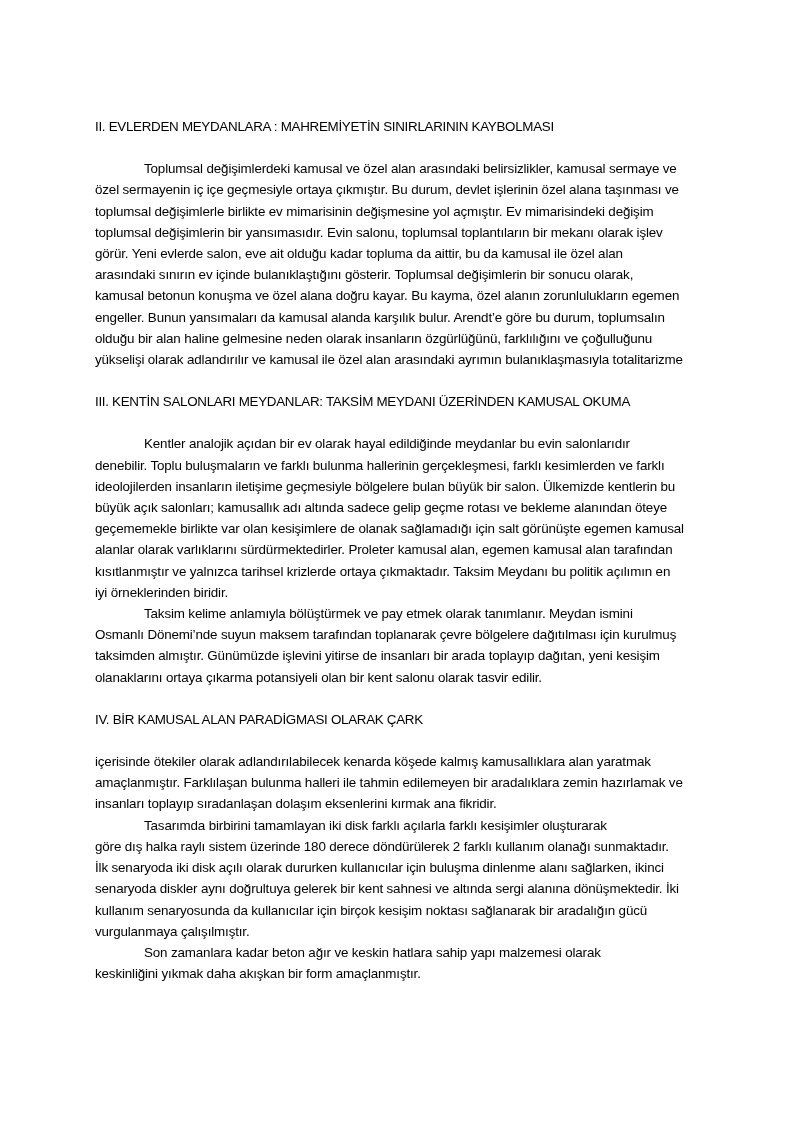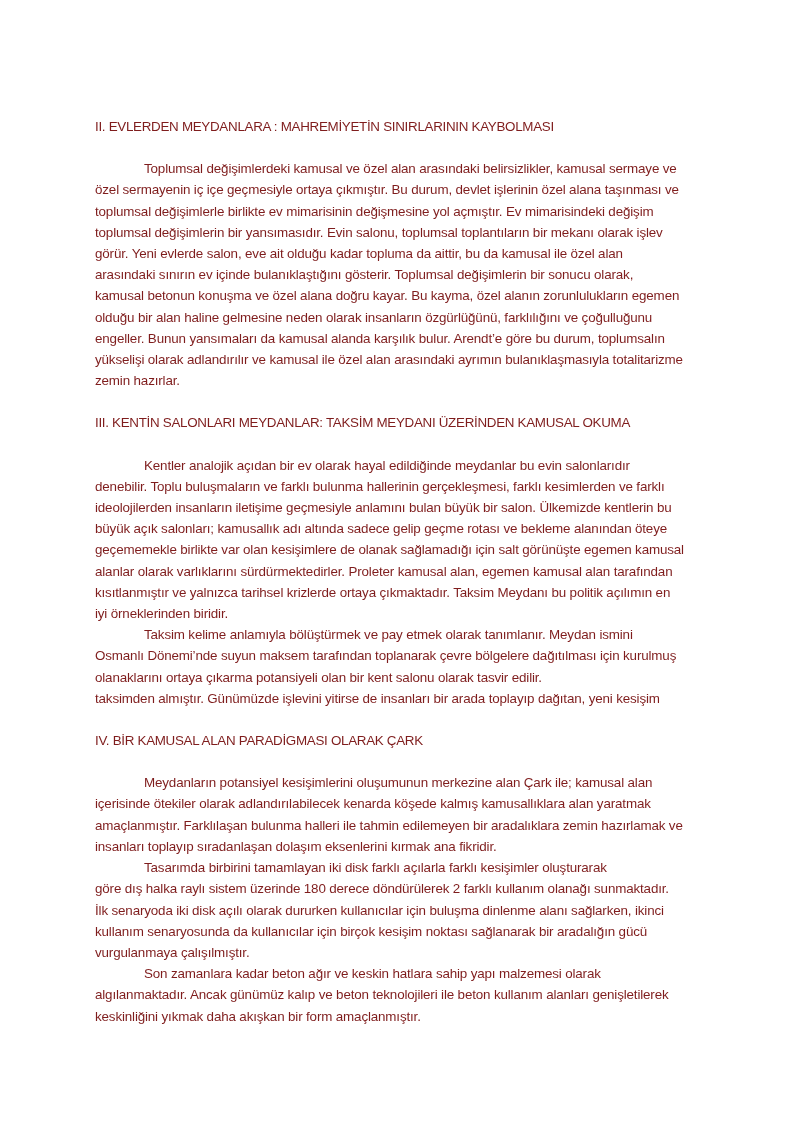--- a/index.html
+++ b/index.html
@@ -1,20 +1,20 @@
 <!DOCTYPE html>
 <html><head>
 <meta charset="utf-8">
 <style>
   html, body { margin: 0; padding: 0; background: #ffffff; }
   body { width: 800px; height: 1131px; position: relative; overflow: hidden; }
   .page {
     position: absolute; left: 95px; top: 116px; width: 620px;
     font-family: "Liberation Sans", "DejaVu Sans", sans-serif;
-    font-size: 13.4px; color: #7f1d1d; line-height: 21.2px;
+    font-size: 13.4px; color: #000000; line-height: 21.2px;
     letter-spacing: -0.15px;
   }
   .heading { margin: 0 0 21px 0; font-weight: normal; font-size: 13.4px; letter-spacing: -0.3px; }
   .section { margin-bottom: 21px; }
   .line { display: block; white-space: nowrap; }
   .indent { padding-left: 49px; }
 </style>
 </head>
 <body>
 
@@ -22,59 +22,57 @@
     <div class="heading">II. EVLERDEN MEYDANLARA : MAHREMİYETİN SINIRLARININ KAYBOLMASI</div>
     <div class="section">
       <div class="paragraph">
         <span class="line indent">Toplumsal değişimlerdeki kamusal ve özel alan arasındaki belirsizlikler, kamusal sermaye ve</span>
         <span class="line">özel sermayenin iç içe geçmesiyle ortaya çıkmıştır. Bu durum, devlet işlerinin özel alana taşınması ve</span>
         <span class="line">toplumsal değişimlerle birlikte ev mimarisinin değişmesine yol açmıştır. Ev mimarisindeki değişim</span>
         <span class="line">toplumsal değişimlerin bir yansımasıdır. Evin salonu, toplumsal toplantıların bir mekanı olarak işlev</span>
         <span class="line">görür. Yeni evlerde salon, eve ait olduğu kadar topluma da aittir, bu da kamusal ile özel alan</span>
         <span class="line">arasındaki sınırın ev içinde bulanıklaştığını gösterir. Toplumsal değişimlerin bir sonucu olarak,</span>
         <span class="line">kamusal betonun konuşma ve özel alana doğru kayar. Bu kayma, özel alanın zorunlulukların egemen</span>
+        <span class="line">engeller. Bunun yansımaları da kamusal alanda karşılık bulur. Arendt’e göre bu durum, toplumsalın</span>
         <span class="line">olduğu bir alan haline gelmesine neden olarak insanların özgürlüğünü, farklılığını ve çoğulluğunu</span>
-        <span class="line">engeller. Bunun yansımaları da kamusal alanda karşılık bulur. Arendt’e göre bu durum, toplumsalın</span>
         <span class="line">yükselişi olarak adlandırılır ve kamusal ile özel alan arasındaki ayrımın bulanıklaşmasıyla totalitarizme</span>
-        <span class="line">zemin hazırlar.</span>
       </div>
     </div>
     <div class="heading">III. KENTİN SALONLARI MEYDANLAR: TAKSİM MEYDANI ÜZERİNDEN KAMUSAL OKUMA</div>
     <div class="section">
       <div class="paragraph">
         <span class="line indent">Kentler analojik açıdan bir ev olarak hayal edildiğinde meydanlar bu evin salonlarıdır</span>
         <span class="line">denebilir. Toplu buluşmaların ve farklı bulunma hallerinin gerçekleşmesi, farklı kesimlerden ve farklı</span>
-        <span class="line">ideolojilerden insanların iletişime geçmesiyle anlamını bulan büyük bir salon. Ülkemizde kentlerin bu</span>
+        <span class="line">ideolojilerden insanların iletişime geçmesiyle bölgelere bulan büyük bir salon. Ülkemizde kentlerin bu</span>
         <span class="line">büyük açık salonları; kamusallık adı altında sadece gelip geçme rotası ve bekleme alanından öteye</span>
         <span class="line">geçememekle birlikte var olan kesişimlere de olanak sağlamadığı için salt görünüşte egemen kamusal</span>
         <span class="line">alanlar olarak varlıklarını sürdürmektedirler. Proleter kamusal alan, egemen kamusal alan tarafından</span>
         <span class="line">kısıtlanmıştır ve yalnızca tarihsel krizlerde ortaya çıkmaktadır. Taksim Meydanı bu politik açılımın en</span>
         <span class="line">iyi örneklerinden biridir.</span>
       </div>
       <div class="paragraph">
         <span class="line indent">Taksim kelime anlamıyla bölüştürmek ve pay etmek olarak tanımlanır. Meydan ismini</span>
         <span class="line">Osmanlı Dönemi’nde suyun maksem tarafından toplanarak çevre bölgelere dağıtılması için kurulmuş</span>
+        <span class="line">taksimden almıştır. Günümüzde işlevini yitirse de insanları bir arada toplayıp dağıtan, yeni kesişim</span>
         <span class="line">olanaklarını ortaya çıkarma potansiyeli olan bir kent salonu olarak tasvir edilir.</span>
-        <span class="line">taksimden almıştır. Günümüzde işlevini yitirse de insanları bir arada toplayıp dağıtan, yeni kesişim</span>
       </div>
     </div>
     <div class="heading">IV. BİR KAMUSAL ALAN PARADİGMASI OLARAK ÇARK</div>
     <div class="section">
       <div class="paragraph">
-        <span class="line indent">Meydanların potansiyel kesişimlerini oluşumunun merkezine alan Çark ile; kamusal alan</span>
         <span class="line">içerisinde ötekiler olarak adlandırılabilecek kenarda köşede kalmış kamusallıklara alan yaratmak</span>
         <span class="line">amaçlanmıştır. Farklılaşan bulunma halleri ile tahmin edilemeyen bir aradalıklara zemin hazırlamak ve</span>
         <span class="line">insanları toplayıp sıradanlaşan dolaşım eksenlerini kırmak ana fikridir.</span>
       </div>
       <div class="paragraph">
         <span class="line indent">Tasarımda birbirini tamamlayan iki disk farklı açılarla farklı kesişimler oluşturarak</span>
         <span class="line">göre dış halka raylı sistem üzerinde 180 derece döndürülerek 2 farklı kullanım olanağı sunmaktadır.</span>
         <span class="line">İlk senaryoda iki disk açılı olarak dururken kullanıcılar için buluşma dinlenme alanı sağlarken, ikinci</span>
+        <span class="line">senaryoda diskler aynı doğrultuya gelerek bir kent sahnesi ve altında sergi alanına dönüşmektedir. İki</span>
         <span class="line">kullanım senaryosunda da kullanıcılar için birçok kesişim noktası sağlanarak bir aradalığın gücü</span>
         <span class="line">vurgulanmaya çalışılmıştır.</span>
       </div>
       <div class="paragraph">
         <span class="line indent">Son zamanlara kadar beton ağır ve keskin hatlara sahip yapı malzemesi olarak</span>
-        <span class="line">algılanmaktadır. Ancak günümüz kalıp ve beton teknolojileri ile beton kullanım alanları genişletilerek</span>
         <span class="line">keskinliğini yıkmak daha akışkan bir form amaçlanmıştır.</span>
       </div>
     </div>
   </div>
 
 </body></html>

